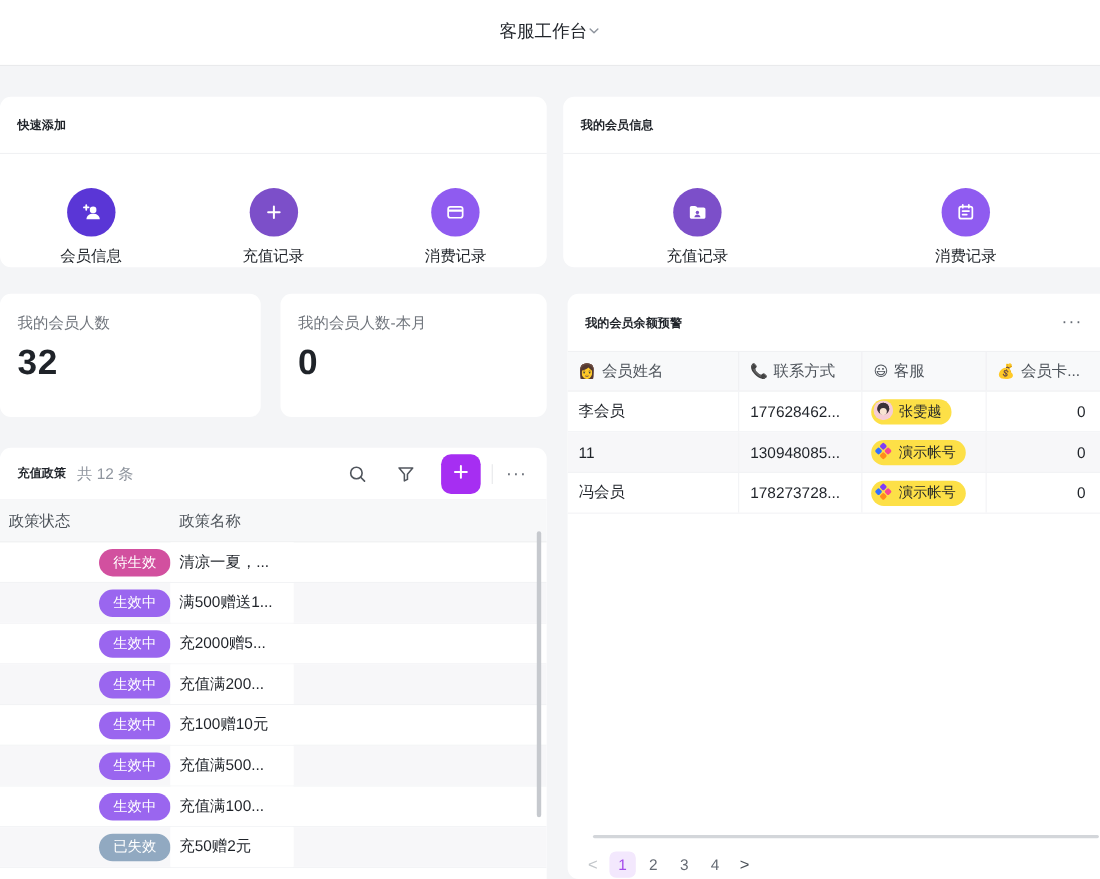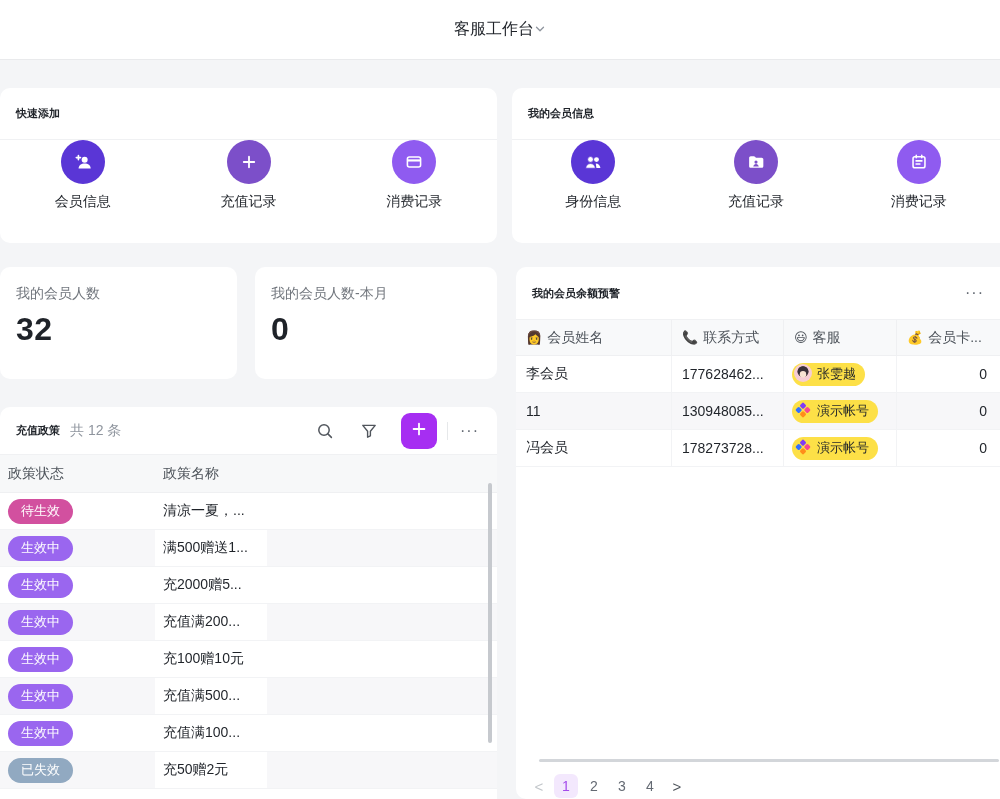--- a/index.html
+++ b/index.html
@@ -15,21 +15,21 @@
   .topbar-switch{display:flex;align-items:center;cursor:pointer;}
   .topbar-switch .t{font-size:16px;color:#1F2329;}
   
   .card{position:absolute;background:#fff;border-radius:10px;}
   .card-title-row{display:flex;align-items:center;padding:0 16px;border-bottom:1px solid #F0F1F3;}
   .card-title{font-size:11px;font-weight:600;color:#1F2329;}
   
   .quick-left{left:0;top:88px;width:497px;height:155px;}
   .quick-right{left:512px;top:88px;width:488px;height:155px;border-top-right-radius:0;border-bottom-right-radius:0;}
   .quick-card .card-title-row{height:52px;}
-  .icon-items{display:flex;height:102px;align-items:flex-start;}
+  .icon-items{display:flex;height:102px;align-items:flex-end;}
   .icon-item{flex:1;display:flex;flex-direction:column;align-items:center;gap:9px;cursor:pointer;}
   .circle{width:44px;height:44px;border-radius:50%;display:flex;align-items:center;justify-content:center;}
   .c1{background:#5A36D6;} .c2{background:#7C4FC9;} .c3{background:#8F5BF0;}
   .icon-item .lbl{font-size:14px;color:#1F2329;}
   
   .stat1{left:0;top:267px;width:237px;height:112px;}
   .stat2{left:255px;top:267px;width:242px;height:112px;}
   .stat-card{padding:18px 16px 0 16px;}
   .stat-label{font-size:14px;color:#71767D;}
   .stat-value{font-size:32px;font-weight:600;color:#1F2329;margin-top:8px;letter-spacing:0.5px;}
@@ -40,21 +40,21 @@
   .toolbar{margin-left:auto;display:flex;align-items:center;}
   .tb-icon{width:20px;height:20px;display:flex;align-items:center;justify-content:center;cursor:pointer;}
   .tb-gap{width:24px;}
   .plus-btn{width:36px;height:36px;border-radius:9px;background:#A62EF2;display:flex;align-items:center;justify-content:center;margin:0 10px 0 22px;cursor:pointer;border:none;}
   .tb-divider{width:1px;height:18px;background:#E6E8EA;margin-right:8px;}
   .more-dots{font-size:16px;color:#646A73;letter-spacing:1px;cursor:pointer;line-height:1;padding:0 4px;}
   .p-header{display:flex;height:38px;align-items:center;background:#F7F8F9;border-bottom:1px solid #EFF0F2;font-size:14px;color:#4E545B;}
   .p-col-status{width:155px;padding-left:8px;}
   .p-col-name{width:112px;padding-left:8px;}
   .p-row{display:flex;height:37px;align-items:center;border-bottom:1px solid #F2F3F5;cursor:pointer;}
-  .p-cell-status{width:155px;padding-left:8px;height:100%;display:flex;align-items:center;}
+  .p-cell-status{width:155px;padding-left:8px;height:100%;display:flex;align-items:center;justify-content:flex-end;}
   .p-cell-name{width:112px;padding-left:8px;height:100%;display:flex;align-items:center;background:#fff;font-size:14px;color:#1F2329;white-space:nowrap;}
   .p-cell-fill{flex:1;height:100%;}
   .p-row:nth-child(even) .p-cell-status,.p-row:nth-child(even) .p-cell-fill{background:#F7F7F9;}
   .badge{display:inline-flex;align-items:center;height:25px;padding:0 13px;border-radius:13px;color:#fff;font-size:13px;}
   .badge-pending{background:#D2509F;}
   .badge-active{background:#9A66EF;}
   .badge-expired{background:#91A9C1;}
   .v-scroll{position:absolute;right:5px;top:76px;width:4px;height:260px;border-radius:2px;background:#C6C9CE;cursor:pointer;}
   
   .warning{left:516px;top:267px;width:488px;height:532px;border-top-right-radius:0;border-bottom-right-radius:0;overflow:hidden;}
@@ -126,31 +126,20 @@
     </div>
   </div>
 </section>
 
 <section class="card quick-card quick-right">
   <div class="card-title-row">
     <span class="card-title">我的会员信息</span>
   </div>
   <div class="icon-items">
     <div class="icon-item">
-      <span class="circle c1">
-        <svg width="22" height="22" viewBox="0 0 24 24">
-          <circle cx="15.8" cy="9.4" r="2.7" fill="#fff"></circle>
-          <path d="M15 13.6c2.8 0 4.7 1.8 5.1 5h-4.4z" fill="#fff"></path>
-          <circle cx="9.3" cy="9.2" r="3.1" fill="#fff" stroke="#5A36D6" stroke-width="0.8"></circle>
-          <path d="M4 18.8c.4-3.3 2.6-5.1 5.3-5.1s4.9 1.8 5.3 5.1z" fill="#fff" stroke="#5A36D6" stroke-width="0.8"></path>
-        </svg>
-      </span>
-      <span class="lbl">身份信息</span>
-    </div>
-    <div class="icon-item">
       <span class="circle c2">
         <svg width="22" height="22" viewBox="0 0 24 24">
           <path d="M4.5 7.5c0-1 .8-1.8 1.8-1.8h3.3c.5 0 1 .2 1.4.6l.9 1h6.3c1 0 1.8.8 1.8 1.8v7.5c0 1-.8 1.8-1.8 1.8H6.3c-1 0-1.8-.8-1.8-1.8z" fill="#fff"></path>
           <circle cx="12" cy="12.1" r="1.7" fill="#7C4FC9"></circle>
           <path d="M9 16.9c.3-1.7 1.5-2.7 3-2.7s2.7 1 3 2.7z" fill="#7C4FC9"></path>
         </svg>
       </span>
       <span class="lbl">充值记录</span>
     </div>
     <div class="icon-item">

